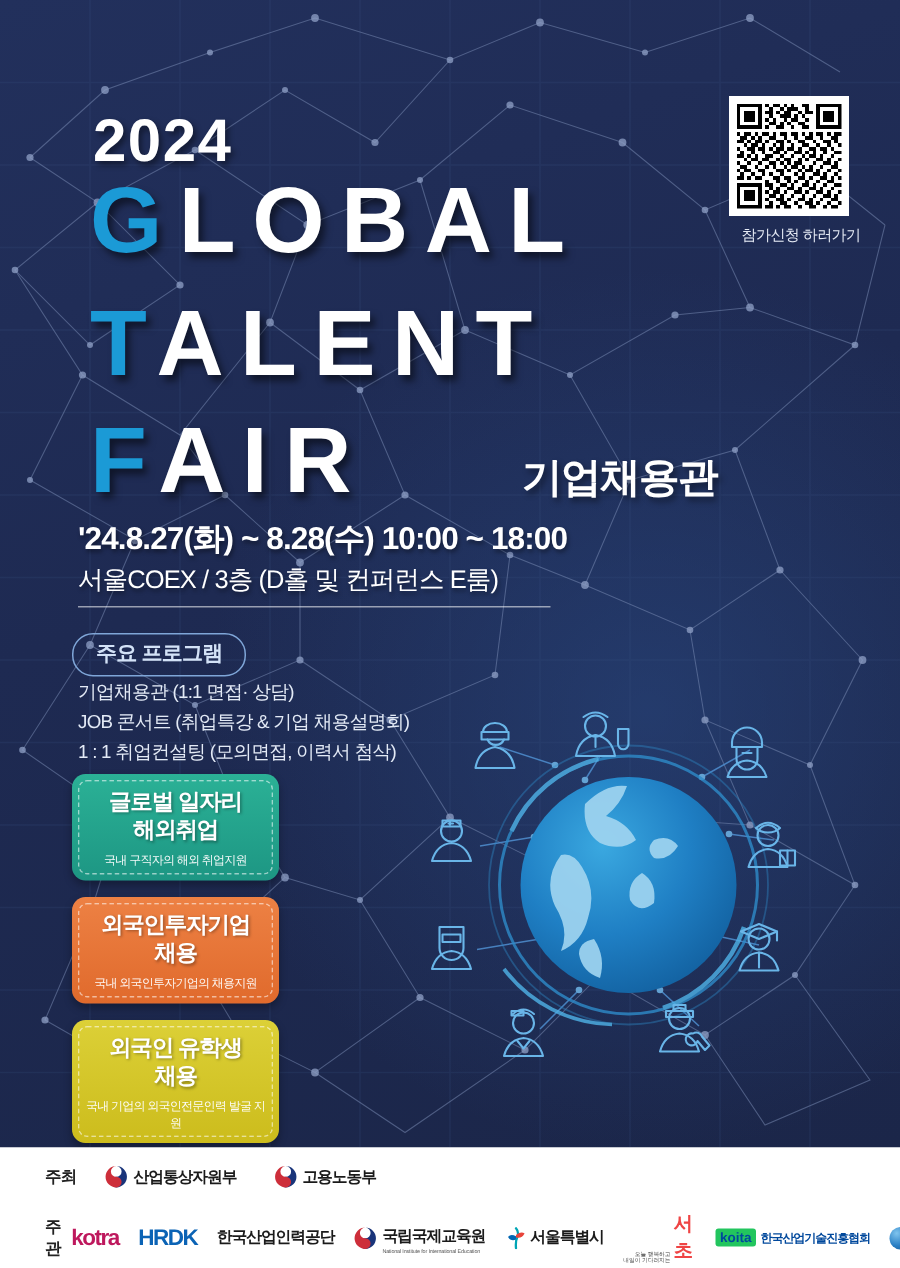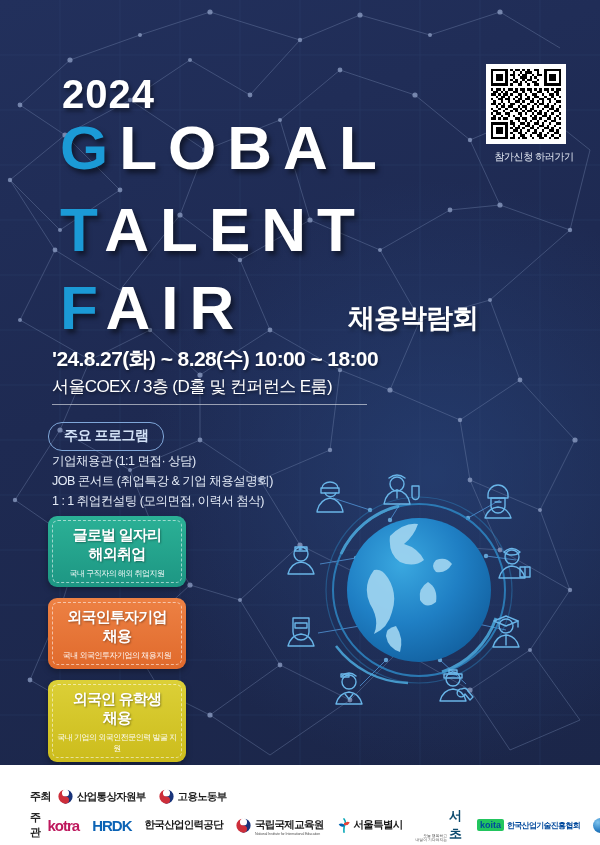--- a/index.html
+++ b/index.html
@@ -102,36 +102,36 @@
   #badge-1 { background:linear-gradient(180deg,#ed8144 0%,#e06a2c 100%); }
   #badge-2 { background:linear-gradient(180deg,#dcd037 0%,#ccbc1c 100%); }
 
   
   .graphic { position:absolute; left:278px; top:448px; width:322px; height:300px; }
   .graphic svg { width:100%; height:100%; }
 
   
   .footer { position:absolute; left:0; top:765px; width:600px; height:80px; background:#fff; }
   .f-row { position:absolute; display:flex; align-items:center; }
-  #f-row-host { left:30px; top:24px; }
+  #f-row-host { left:30px; top:12px;gap:12px; }
   #f-row-org  { left:30px; top:42px; }
   .f-label { font-size:11px; font-weight:bold; color:#222; letter-spacing:-.5px; margin-right:7px; }
   .f-item { display:flex; align-items:center; margin-right:13px; }
   .f-item .fi-name { font-size:10.5px; font-weight:bold; color:#1a1a1a; letter-spacing:-.7px; white-space:nowrap; }
   .f-item .fi-sub { font-size:3.6px; color:#555; letter-spacing:-.1px; white-space:nowrap; display:block; }
   .taeguk { width:15px; height:15px; margin-right:4px; flex:none; }
   .wordmark { font-size:15px; font-weight:bold; letter-spacing:-1px; white-space:nowrap; }
   #fo-kotra .wordmark { color:#be185d; }
   #fo-hrdk  .wordmark { color:#0b63b5; }
   .blue-sphere { width:15px; height:15px; border-radius:50%; margin-right:4px; flex:none;
     background:radial-gradient(circle at 32% 28%,#7fc4ee 0%,#2a7fc4 55%,#16548f 100%); }
   .seoul-mark { width:14px; height:15px; margin-right:3px; flex:none; }
   .seocho-mark { display:flex; align-items:flex-end; margin-right:3px; }
   .seocho-tag { font-size:3.8px; color:#444; line-height:4.6px; text-align:right; margin-right:2px; white-space:nowrap; }
-  .seocho-name { font-size:13px; font-weight:bold; color:#0c4a6e; letter-spacing:-1px; }
+  .seocho-name { font-size:13px; font-weight:bold; color:#ef4444; letter-spacing:-1px; }
   .koita-logo { font-size:9px; font-weight:bold; color:#00489c; background:#22c55e;
     border-radius:2px; padding:1px 3px; margin-right:3px; white-space:nowrap; }
 </style>
 </head>
 <body>
 
 <div id="poster">
 
   <div class="hero">
 
@@ -506,21 +506,21 @@
     </div>
 
     <div class="year">2024</div>
 
     <div class="tline" id="line-global"><span class="hl">G</span><span>LOBAL</span></div>
 
     <div class="tline" id="line-fair"><span class="hl">F</span><span>AIR</span></div>
 
     <div class="tline" id="line-talent"><span class="hl">T</span><span>ALENT</span></div>
 
-    <div class="kr-sub">채용박람회</div>
+    <div class="kr-sub">기업채용관</div>
 
     <div class="date">'24.8.27(화) ~ 8.28(수) 10:00 ~ 18:00</div>
     <div class="venue">서울COEX / 3층 (D홀 및 컨퍼런스 E룸)</div>
     <div class="divider"></div>
 
     <div class="prog-pill">주요 프로그램</div>
     <ul class="prog-list">
       <li>기업채용관 (1:1 면접· 상담)</li>
       <li>JOB 콘서트 (취업특강 &amp; 기업 채용설명회)</li>
       <li>1 : 1 취업컨설팅 (모의면접, 이력서 첨삭)</li>

